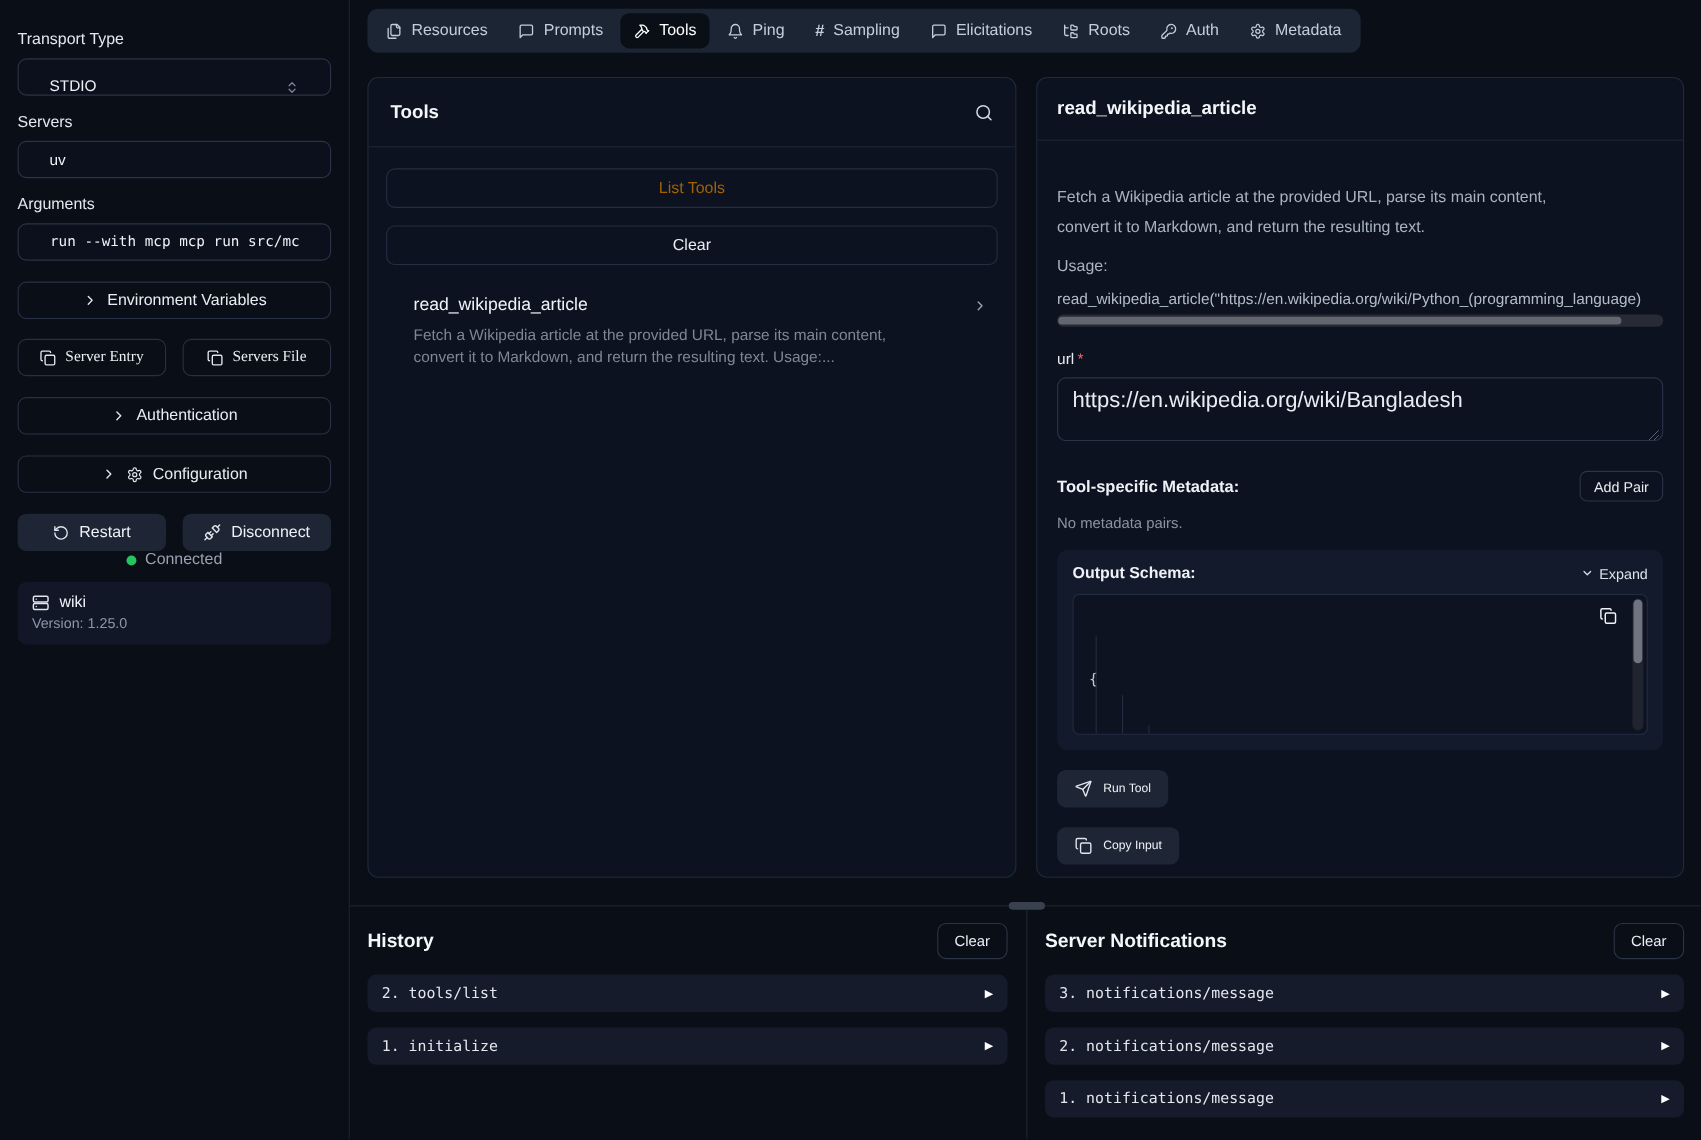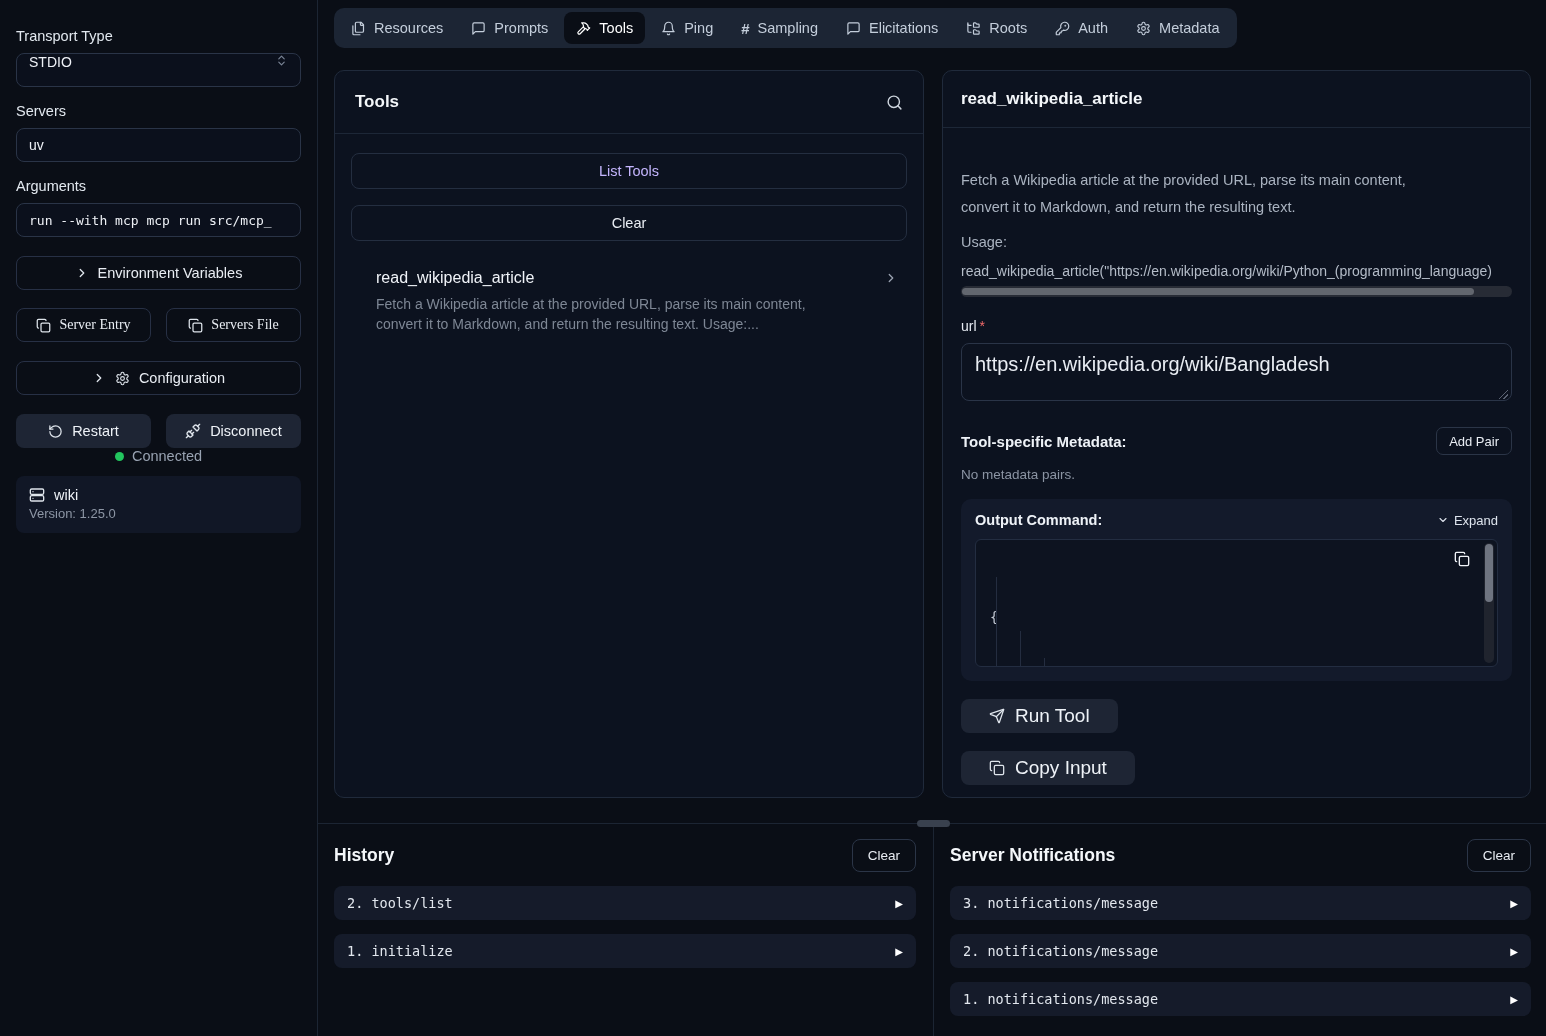--- a/index.html
+++ b/index.html
@@ -17,21 +17,21 @@
   
   .sidebar { position:absolute; left:0; top:0; width:318px; height:1036px; border-right:1px solid #1c2533; background:#0a0e16; }
   .sidebar-header { height:53px; border-bottom:1px solid #1c2533; display:flex; align-items:center; padding:0 17px; }
   .app-title { font-size:17.5px; font-weight:bold; color:#f4f7fa; letter-spacing:.2px; }
   .sidebar-body { padding:14px 16px 0; }
   .field-label { display:block; font-size:14.5px; color:#e2e8ef; margin:16px 0 9px; }
   .field-label:first-child { margin-top:14px; }
   .select-box, .text-input {
     width:100%; height:34px; border:1px solid #2a3447; border-radius:8px;
     background:#0b101c; color:#eef1f6; font-size:14px;
-    display:flex; align-items:flex-start; padding:0 12px;
+    display:flex; align-items:flex-end; padding:0 28px;
   }
   .select-box { justify-content:space-between; cursor:pointer; }
   .select-box .caret { color:#7a8495; }
   input.text-input { outline:none; }
   input.args { font-family:"DejaVu Sans Mono", monospace; font-size:13px; }
   .full-btn {
     width:100%; height:34px; margin-top:19px; background:transparent;
     border:1px solid #273045; border-radius:8px; color:#e9edf3; font-size:14.5px;
     display:flex; align-items:center; justify-content:center; gap:9px; cursor:pointer;
   }
@@ -72,21 +72,21 @@
   .tools-card .card-header { height:63px; }
   .detail-card .card-header { height:57px; padding:0 18px; }
   .card-title { font-size:17px; font-weight:bold; color:#f4f7fa; }
   .search-btn { color:#cfd6df; cursor:pointer; }
 
   .tools-body { padding:16px; }
   .big-btn {
     width:100%; height:36px; background:transparent; border:1px solid #242e40; border-radius:8px;
     font-size:14.5px; display:flex; align-items:center; justify-content:center; cursor:pointer;
   }
-  .big-btn.muted { color:#c4b5fd; margin-top:3px; }
+  .big-btn.muted { color:#a16207; margin-top:3px; }
   .big-btn.plain { color:#e9edf3; margin-top:16px; }
   .tool-item { margin-top:28px; padding:0 9px 0 25px; cursor:pointer; }
   .tool-item-head { display:flex; align-items:center; justify-content:space-between; }
   .tool-item-name { font-size:16px; font-weight:500; color:#f0f3f8; }
   .tool-item-chevron { color:#9aa2b0; }
   .tool-item-desc { margin-top:7px; font-size:14px; line-height:20px; color:#7e8795; padding-right:36px; }
 
   
   .detail-body { padding:0 18px 18px; }
   .detail-desc { margin-top:39px; font-size:14.5px; line-height:27px; color:#aab3c0; }
@@ -128,21 +128,21 @@
   .guide { position:absolute; width:1px; background:#242d40; bottom:0; }
   .g1 { left:20px; top:37px; }
   .g2 { left:44px; top:91px; }
   .g3 { left:68px; top:118px; }
   .code-copy { position:absolute; top:11px; right:27px; color:#f0f3f8; cursor:pointer; }
   .vscroll { position:absolute; right:3px; top:3px; bottom:3px; width:10px; background:#20242e; border-radius:5px; }
   .vscroll-thumb { position:absolute; top:1px; left:1px; width:8px; height:58px; background:#6e7480; border-radius:4px; cursor:pointer; }
 
   .action-btn {
     margin-top:18px; height:34px; width:fit-content; background:#1e2534; border:none; border-radius:8px;
-    color:#eef2f7; font-size:19px; display:flex; align-items:center; gap:10px; padding:0 28px; cursor:pointer;
+    color:#eef2f7; font-size:11px; display:flex; align-items:center; gap:10px; padding:0 16px; cursor:pointer;
   }
 
   
   .bottom-hdivider { position:absolute; left:318px; right:0; top:823px; height:1px; background:#1c2533; }
   .bottom-vdivider { position:absolute; left:933px; top:823px; bottom:0; width:1px; background:#1c2533; }
   .drag-pill { position:absolute; left:917px; top:820px; width:33px; height:7px; background:#39414e; border-radius:4px; cursor:row-resize; }
 
   .bottom-panel { position:absolute; top:838px; }
   .bottom-panel.history { left:334px; width:582px; }
   .bottom-panel.notifs { left:950px; width:581px; }
@@ -205,20 +205,28 @@
         <span class="btn-icon">
           <svg width="15" height="15" viewBox="0 0 24 24" fill="none" stroke="currentColor" stroke-width="2" stroke-linecap="round" stroke-linejoin="round">
               <rect width="14" height="14" x="8" y="8" rx="2"></rect>
               <path d="M4 16c-1.1 0-2-.9-2-2V4c0-1.1.9-2 2-2h10c1.1 0 2 .9 2 2"></path>
             </svg>
         </span>
         <span>Servers File</span>
       </button>
     </div>
 
+    <button class="full-btn">
+      <span class="btn-icon">
+        <svg width="14" height="14" viewBox="0 0 24 24" fill="none" stroke="currentColor" stroke-width="2.2" stroke-linecap="round" stroke-linejoin="round">
+            <path d="m9 18 6-6-6-6"></path>
+          </svg>
+      </span>
+      <span>Authentication</span>
+    </button>
 
     <button class="full-btn">
       <span class="btn-icon">
         <svg width="14" height="14" viewBox="0 0 24 24" fill="none" stroke="currentColor" stroke-width="2.2" stroke-linecap="round" stroke-linejoin="round">
             <path d="m9 18 6-6-6-6"></path>
           </svg>
       </span>
       <span class="btn-icon">
         <svg width="15" height="15" viewBox="0 0 24 24" fill="none" stroke="currentColor" stroke-width="1.8" stroke-linecap="round" stroke-linejoin="round">
             <path d="M12.22 2h-.44a2 2 0 0 0-2 2v.18a2 2 0 0 1-1 1.73l-.43.25a2 2 0 0 1-2 0l-.15-.08a2 2 0 0 0-2.73.73l-.22.38a2 2 0 0 0 .73 2.73l.15.1a2 2 0 0 1 1 1.72v.51a2 2 0 0 1-1 1.74l-.15.09a2 2 0 0 0-.73 2.73l.22.38a2 2 0 0 0 2.73.73l.15-.08a2 2 0 0 1 2 0l.43.25a2 2 0 0 1 1 1.73V20a2 2 0 0 0 2 2h.44a2 2 0 0 0 2-2v-.18a2 2 0 0 1 1-1.73l.43-.25a2 2 0 0 1 2 0l.15.08a2 2 0 0 0 2.73-.73l.22-.39a2 2 0 0 0-.73-2.73l-.15-.08a2 2 0 0 1-1-1.74v-.5a2 2 0 0 1 1-1.74l.15-.09a2 2 0 0 0 .73-2.73l-.22-.38a2 2 0 0 0-2.73-.73l-.15.08a2 2 0 0 1-2 0l-.43-.25a2 2 0 0 1-1-1.73V4a2 2 0 0 0-2-2z"></path>
@@ -412,21 +420,21 @@
       </div>
 
       <div class="meta-row">
         <span class="meta-label">Tool-specific Metadata:</span>
         <button class="small-btn">Add Pair</button>
       </div>
       <div class="no-meta">No metadata pairs.</div>
 
       <div class="schema-card">
         <div class="schema-head">
-          <span class="schema-label">Output Command:</span>
+          <span class="schema-label">Output Schema:</span>
           <span class="expand-btn">
             <span>
                 <svg width="12" height="12" viewBox="0 0 24 24" fill="none" stroke="currentColor" stroke-width="2.2" stroke-linecap="round" stroke-linejoin="round">
                   <path d="m6 9 6 6 6-6"></path>
                 </svg>
               </span>
             <span>Expand</span>
           </span>
         </div>
         <div class="code-block">

